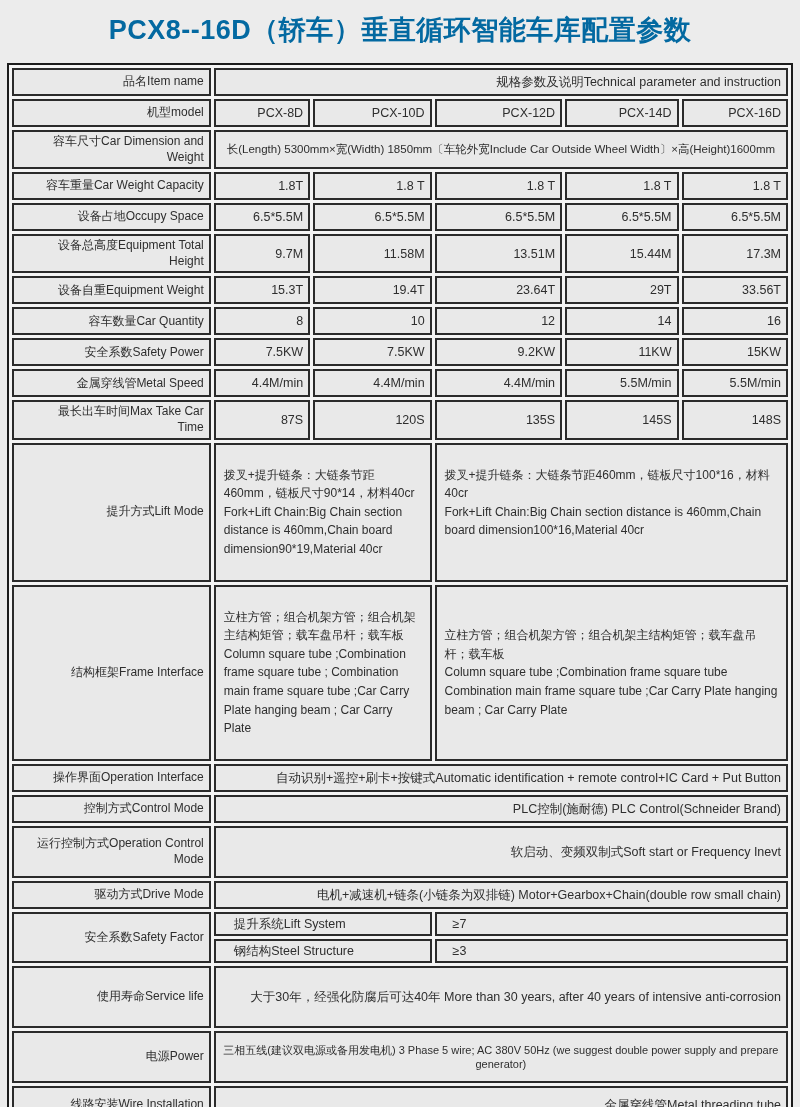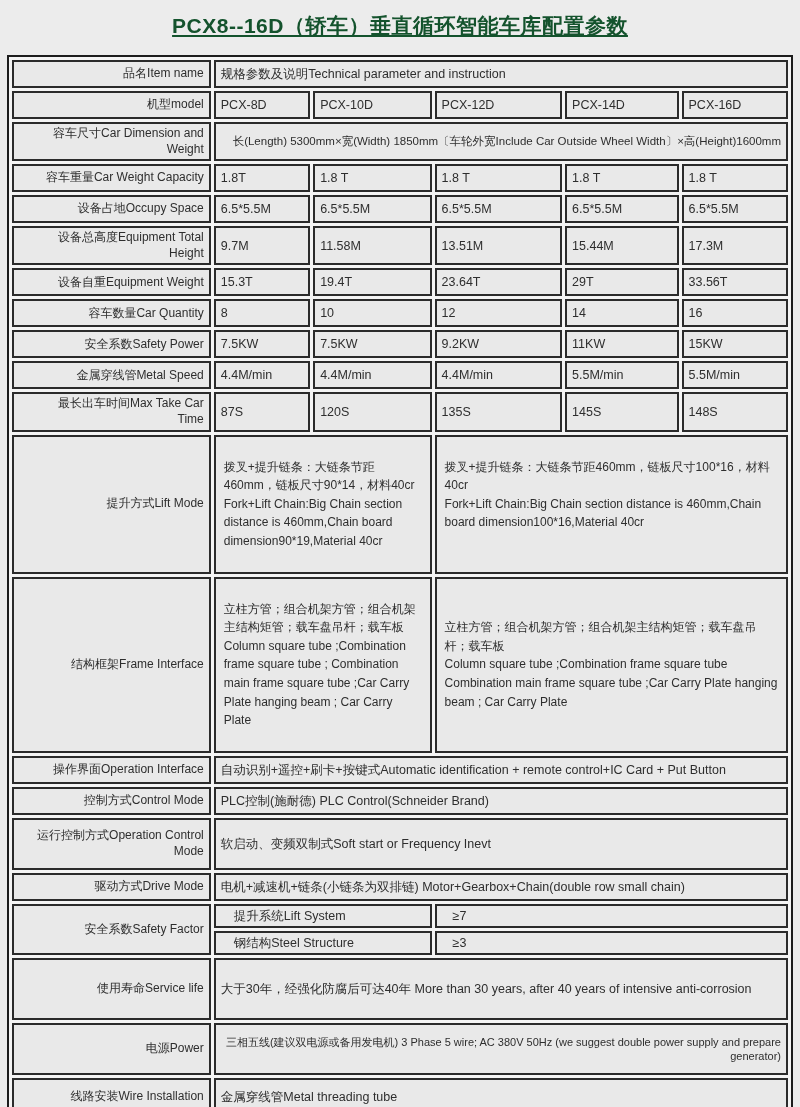--- a/index.html
+++ b/index.html
@@ -5,21 +5,21 @@
   html, body {
     margin: 0;
     padding: 0;
     width: 800px;
     background: #ececec;
     font-family: "Liberation Sans", "DejaVu Sans", sans-serif;
     color: #2e2e2e;
   }
   .page { width: 800px; height: 1107px; overflow: hidden; background: #ececec; }
   .title-block { text-align: center; padding-top: 12px; }
-  .title-zh { font-size: 21px; font-weight: bold; color: #14532d; letter-spacing: .5px; text-decoration: underline; }
+  .title-zh { font-size: 27px; font-weight: bold; color: #0369a1; letter-spacing: .5px; }
   .title-en { font-size: 20px; font-weight: bold; color: #161616; margin-top: 3px; }
 
   table.spec {
     margin: 15px auto 0;
     width: 786px;
     table-layout: fixed;
     border-collapse: separate;
     border-spacing: 3px;
     background: #f4f4f4;
     border: 2px solid #1c1c1c;
@@ -29,22 +29,22 @@
     border: 2px solid #2b2b2b;
     background: #e9e9e9;
     box-sizing: border-box;
     font-size: 12.5px;
     padding: 2px 5px;
     vertical-align: middle;
     overflow: hidden;
     line-height: 1.3;
   }
   td.lbl { text-align: right; padding-left: 20px; font-size: 12px; }
-  td.ctr { text-align: left; }
-  td.lft { text-align: right; padding-left: 5px; }
+  td.ctr { text-align: right; }
+  td.lft { text-align: center; padding-left: 5px; }
   td.fs115 { font-size: 11.5px; }
   td.fs11  { font-size: 11px; }
   td.blk {
     text-align: left;
     vertical-align: top;
     padding: 21px 8px;
     font-size: 12px;
     line-height: 1.55;
   }
   td.blk.mid { vertical-align: middle; }

